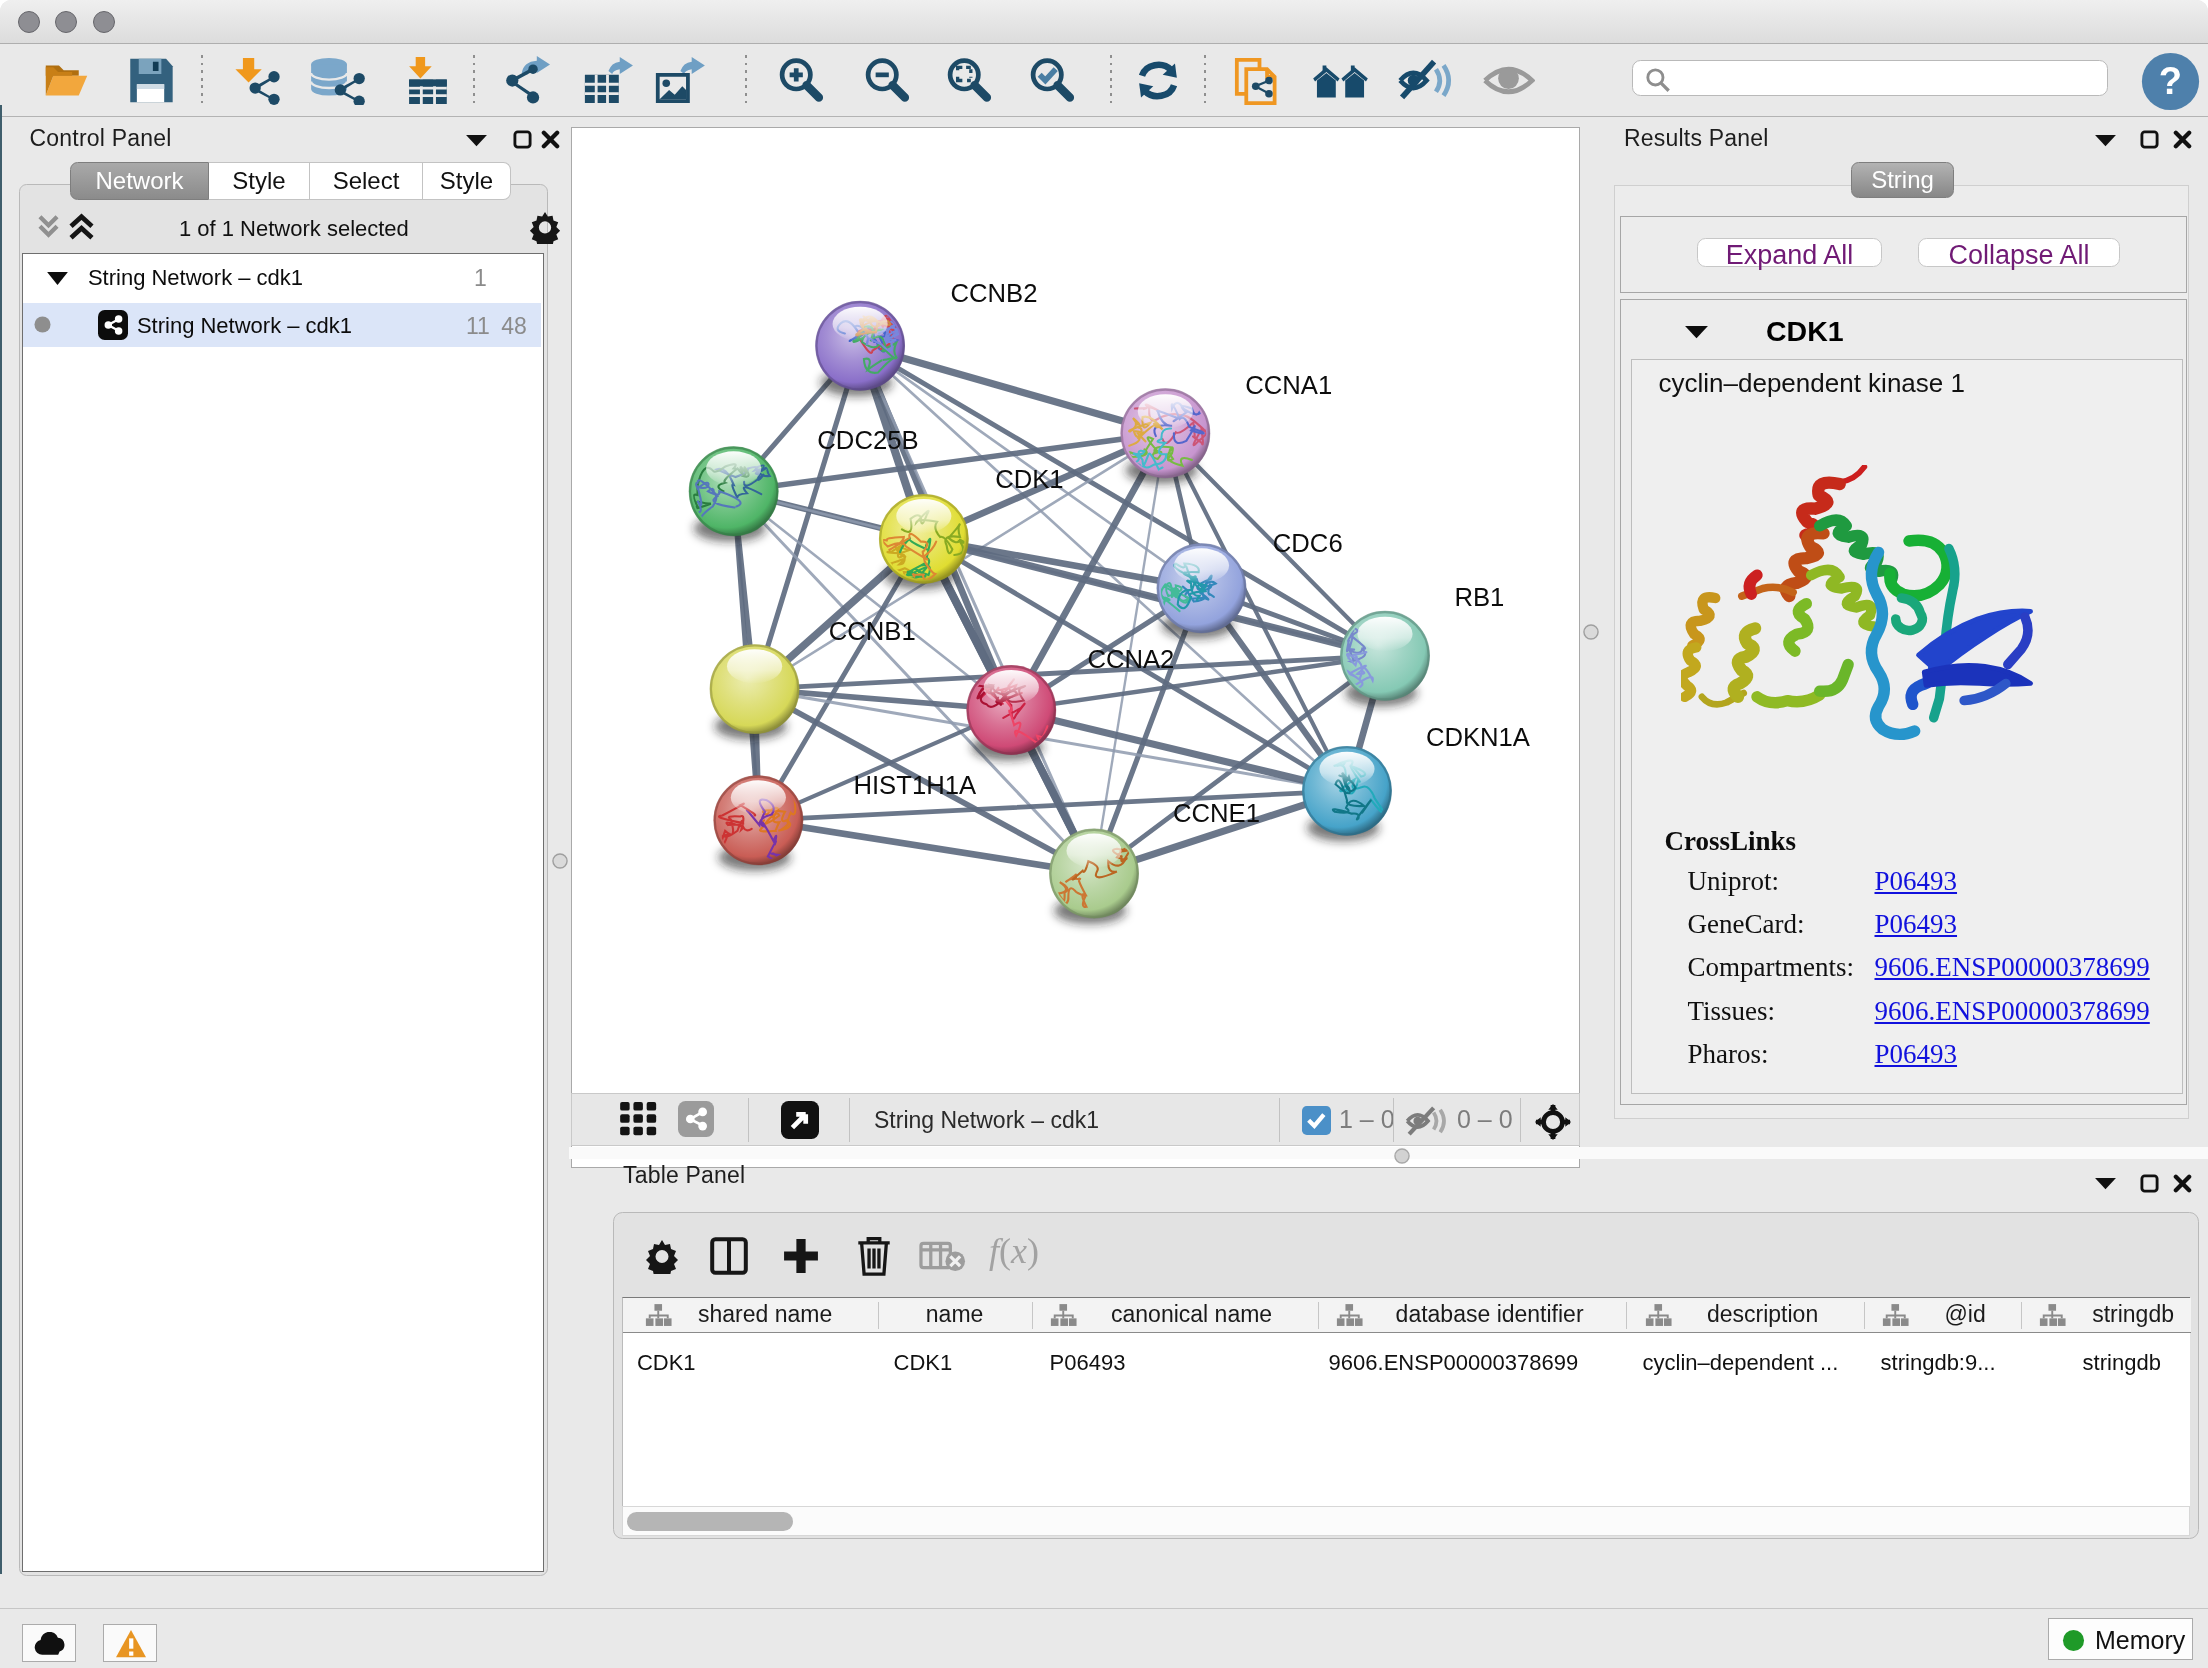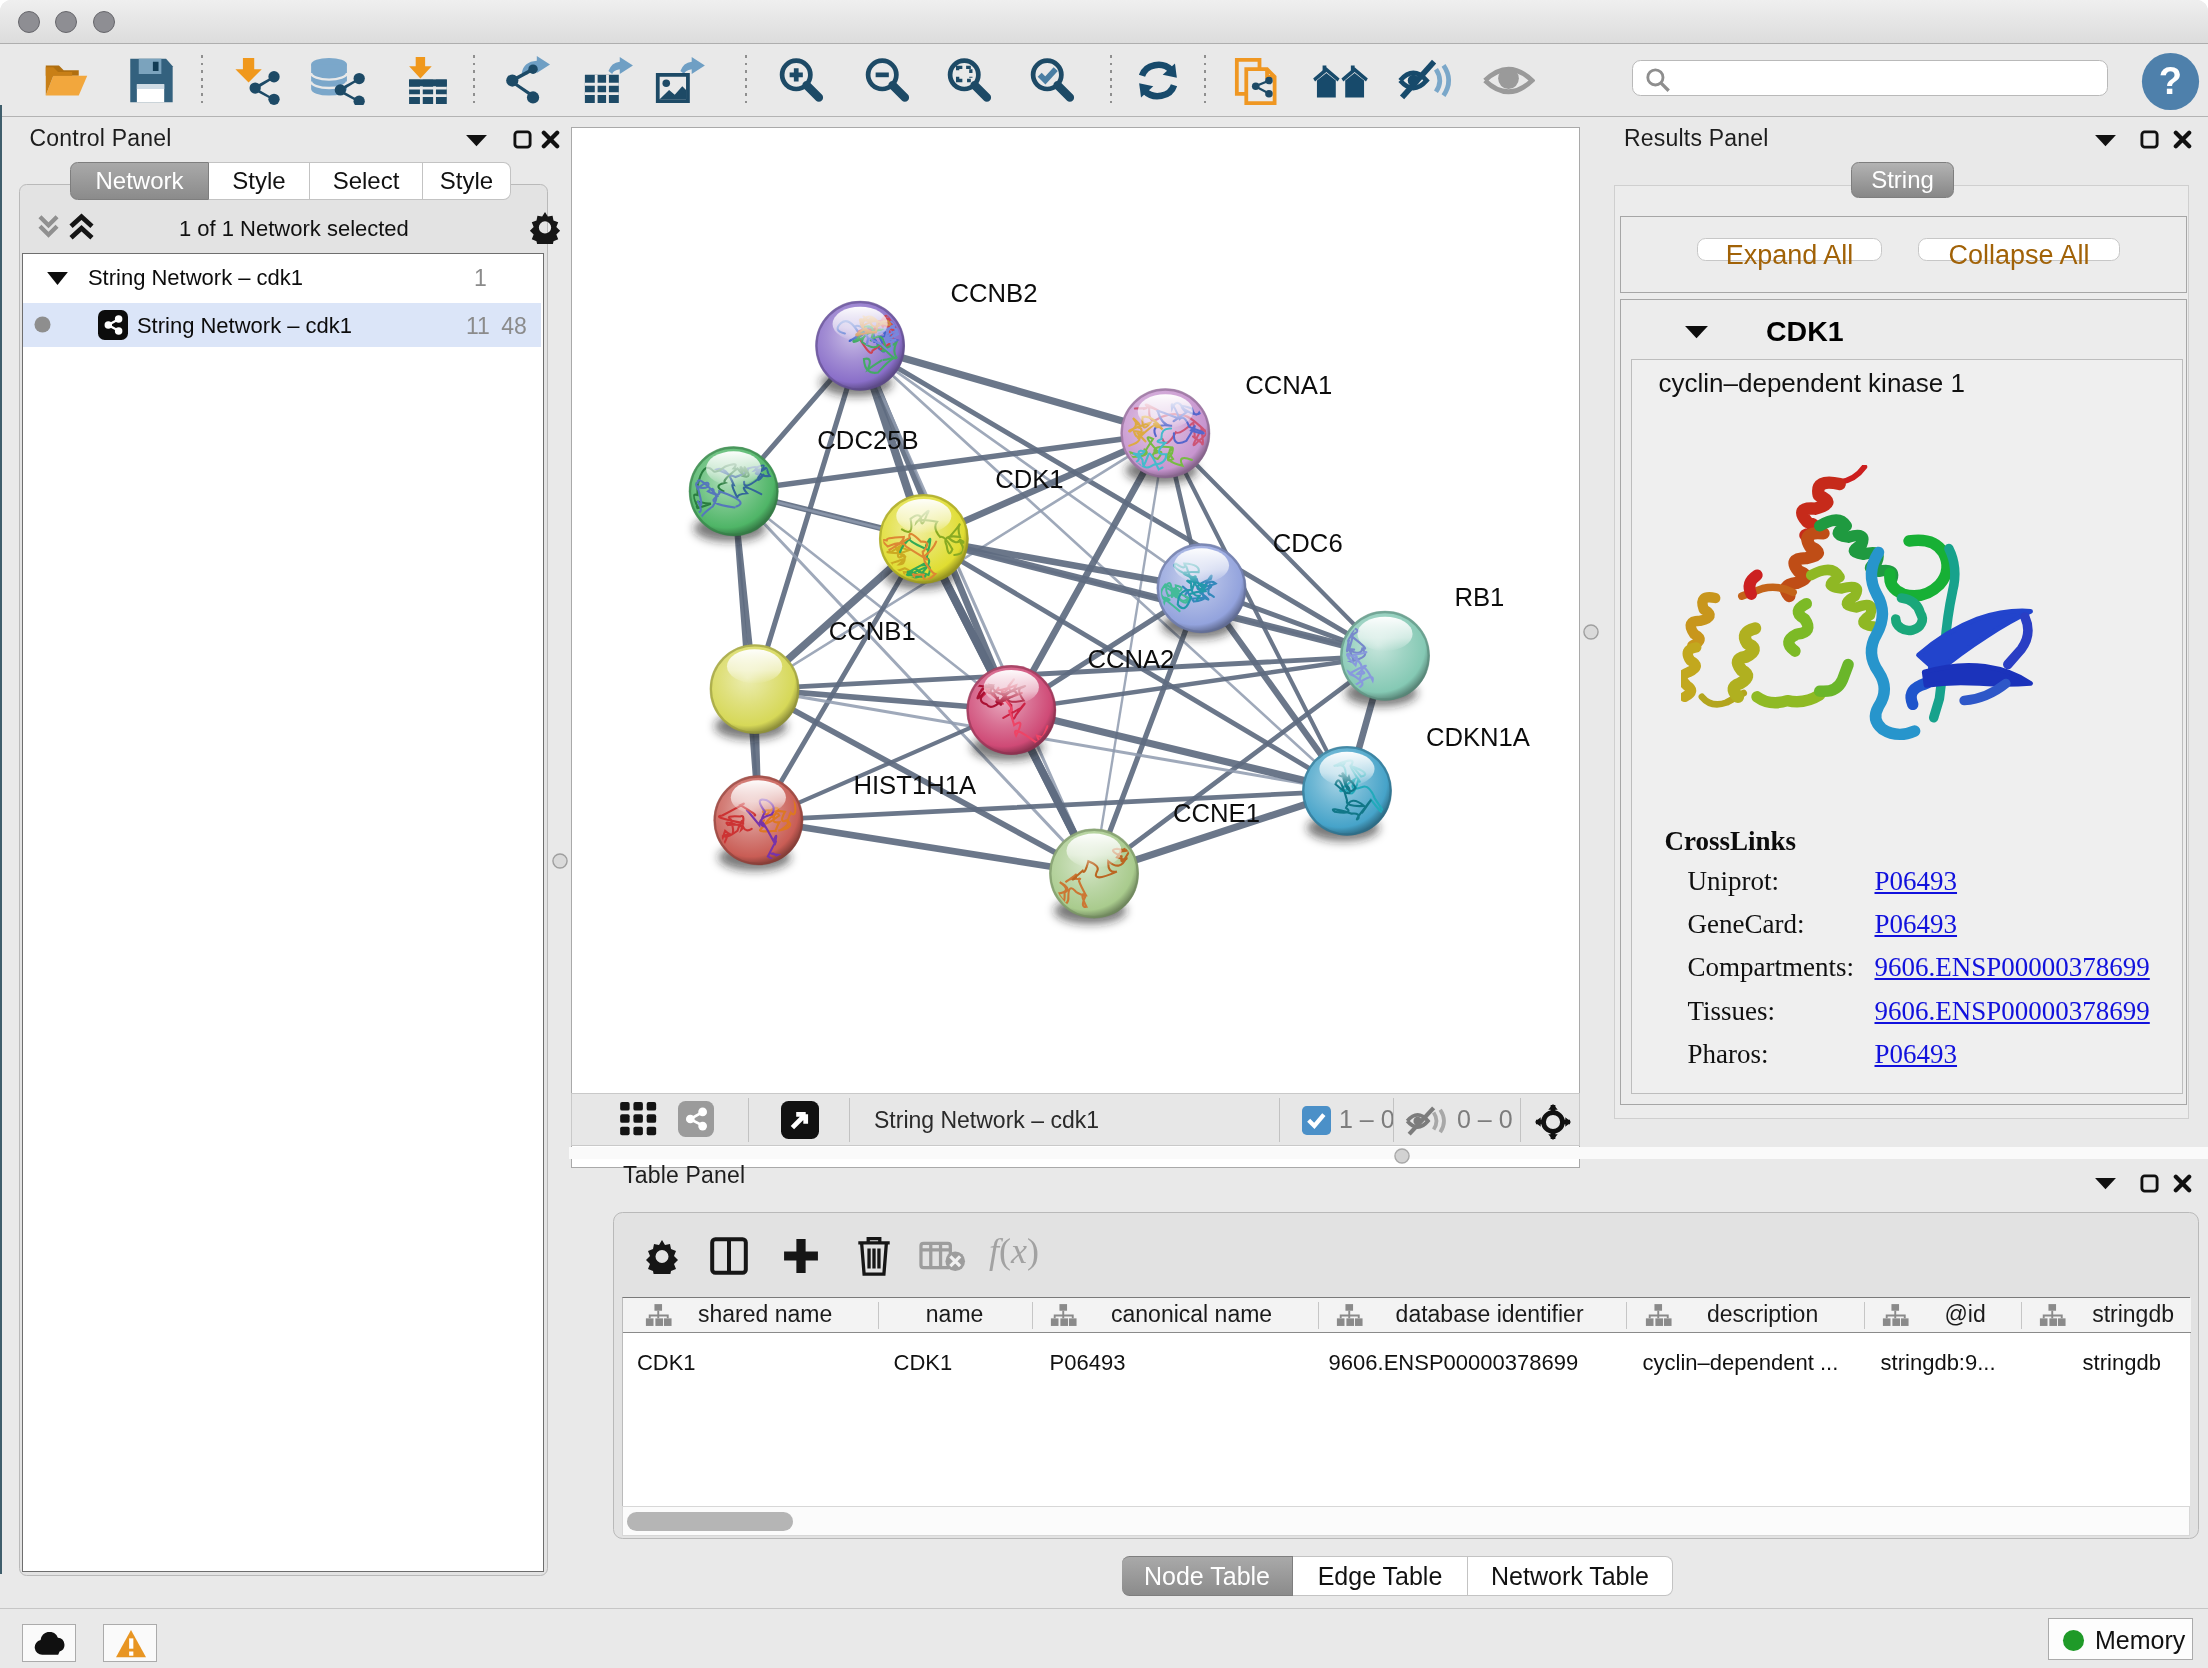--- a/index.html
+++ b/index.html
@@ -31,21 +31,21 @@
 .cprow { position:absolute; left:0; width:518px; height:49px; }
 
 #netcanvas { position:absolute; left:571px; top:127px; width:1009px; height:1041px; background:#ffffff; border:1px solid #a9a9a9; }
 #netbar { position:absolute; left:571px; top:1093px; width:1009px; height:53px; background:#e7e7e7; border:1px solid #c9c9c9; }
 .nbsep { position:absolute; top:3.8px; width:1px; height:44px; background:#c2c2c2; }
 
 #rp-tab { position:absolute; left:1851px; top:162px; z-index:5; width:103px; height:36px; background:linear-gradient(#b3b3b3,#878787); border:1px solid #7e7e7e; border-radius:7.6px; color:#fff; font-size:24px; text-align:center; line-height:34px; }
 #rp-outer { position:absolute; left:1614px; top:185px; width:575px; height:934px; background:#ececec; border:1px solid #cfcfcf; }
 #rp-box1 { position:absolute; left:1620px; top:216px; width:567px; height:77px; background:#ececec; border:1.9px solid #a6a6a6; }
 #rp-box2 { position:absolute; left:1620px; top:299px; width:567px; height:806px; background:#ececec; border:1.9px solid #a6a6a6; }
-.rbtn { position:absolute; top:21px; height:23px; background:#ffffff; border:1px solid #c7c7c7; border-radius:8.6px; font-size:27px; text-align:center; color:#a16207; }
+.rbtn { position:absolute; top:21px; height:29px; background:#ffffff; border:1px solid #c7c7c7; border-radius:8.6px; font-size:27px; text-align:center; color:#701a75; }
 #cdk1head { position:absolute; left:0px; top:0px; width:571px; height:59px; font-size:28.5px; font-weight:bold; }
 #cdk1body { position:absolute; left:9.5px; top:59px; width:552px; height:735px; background:#efefef; border:1px solid #bdbdbd; }
 .serif { font-family:"Liberation Serif", serif; }
 .xl { position:absolute; font-size:27px; color:#101010; }
 .xlink { position:absolute; font-size:27px; color:#1111dd; text-decoration:underline; }
 
 #tp-box { position:absolute; left:613px; top:1212px; width:1586px; height:327px; background:#e2e2e2; border:1.9px solid #b9b9b9; border-radius:9.5px; }
 #tp-table { position:absolute; left:7.6px; top:84px; width:1568px; height:214px; background:#ffffff; border-top:1.9px solid #7a7a7a; border-left:1px solid #bbb; }
 #tp-header { position:absolute; left:0; top:0; width:1568px; height:35px; background:#f3f3f3; border-bottom:1.9px solid #8a8a8a; }
 .th { position:absolute; top:0; height:33px; font-size:23px; color:#1a1a1a; text-align:center; line-height:33px; }
@@ -797,23 +797,20 @@
       <div class="td" style="left:427px;">P06493</div>
       <div class="td" style="left:706px;">9606.ENSP00000378699</div>
       <div class="td" style="left:1020px;">cyclin–dependent ...</div>
       <div class="td" style="left:1258px;">stringdb:9...</div>
       <div class="td" style="left:1460px;">stringdb</div>
     </div>
     <div id="tp-scroll">
         <div id="tp-thumb"></div>
       </div>
   </div>
-  <div id="bt-tabs">
-    <div class="btab first" style="width:171px; background:linear-gradient(#a9a9a9,#8b8b8b); color:#fff; border-color:#7e7e7e; border-radius:7.6px 0 0 7.6px;">Node Table</div><div class="btab" style="width:175px;">Edge Table</div><div class="btab" style="width:205px; border-radius:0 7.6px 7.6px 0;">Network Table</div>
-  </div>
 
   <div id="statusline"></div>
   <div class="sbtn" style="left:22px;">
       <svg style="position:absolute;left:10.5px;top:6.7px;" width="32" height="25" viewBox="0 0 34 26">
         <path d="M9 24 a8 8 0 0 1 -2 -15.8 a9.5 9.5 0 0 1 18.4 -2.4 a7.5 7.5 0 0 1 1.8 14.6 l-1.5 3.6z" fill="#101010"></path>
       </svg>
     </div>
   <div class="sbtn" style="left:103px;">
       <svg style="position:absolute;left:10.5px;top:3.8px;" width="32" height="30" viewBox="0 0 34 32">
         <path d="M17 1 L33 30 H1z" fill="#e89522"></path>

